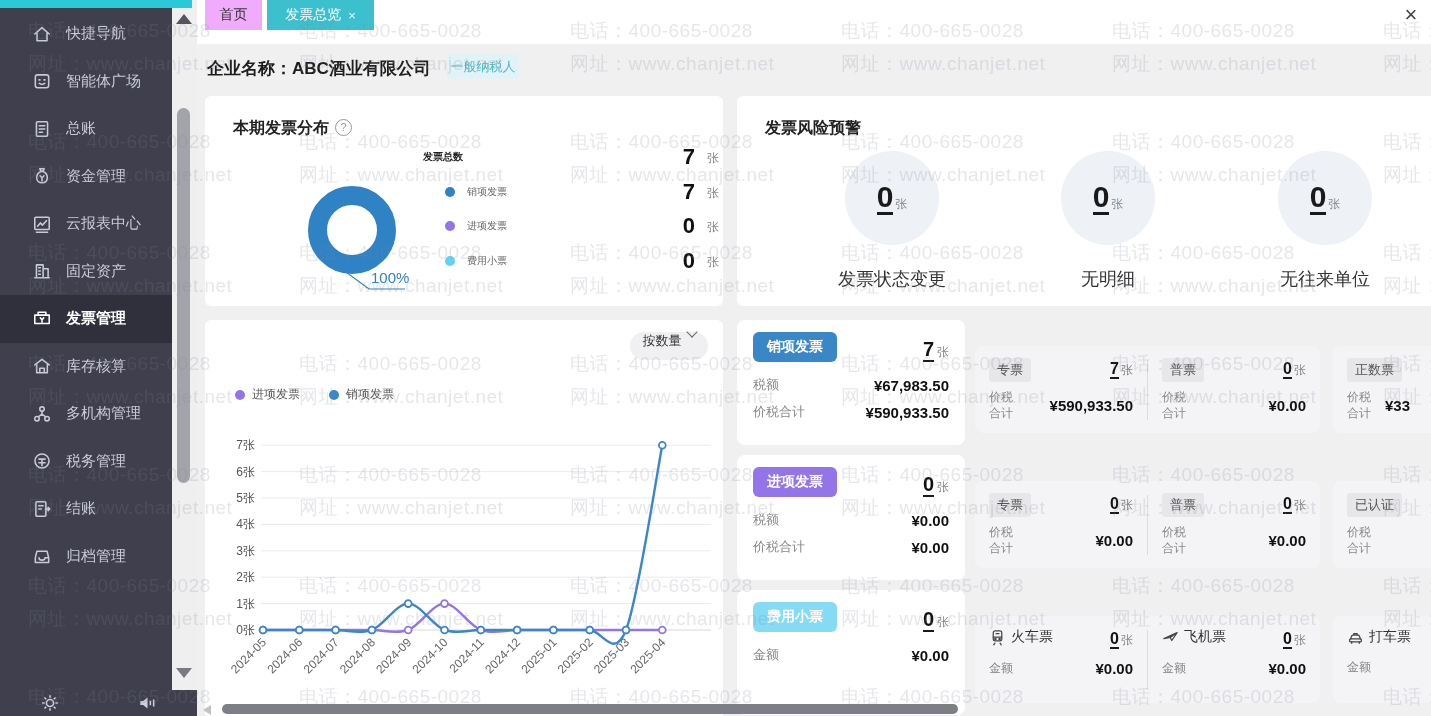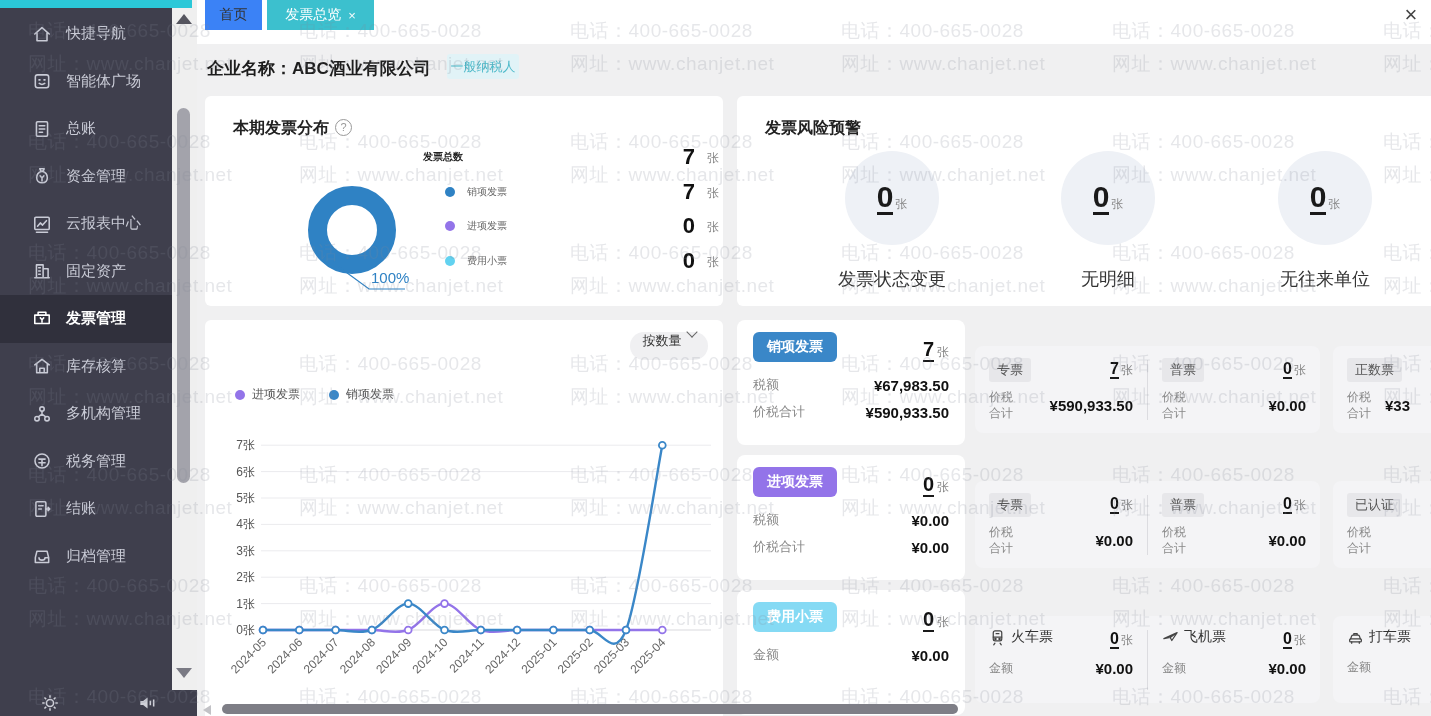--- a/index.html
+++ b/index.html
@@ -18,21 +18,21 @@
   .bottom-bar svg{stroke:#cfd0d8;fill:none;stroke-width:1.4;position:absolute;top:3px;}
   
   .side-scroll{position:absolute;left:172px;top:0;width:25px;height:690px;background:#efefef;z-index:3;}
   .arr-up{position:absolute;left:4px;top:14px;width:0;height:0;border-left:8px solid transparent;border-right:8px solid transparent;border-bottom:10px solid #55555f;}
   .arr-down{position:absolute;left:4px;top:668px;width:0;height:0;border-left:8px solid transparent;border-right:8px solid transparent;border-top:10px solid #7a7a84;}
   .side-thumb{position:absolute;left:5px;top:108px;width:13px;height:375px;border-radius:7px;background:#a3a3ab;}
   
   .header-strip{position:absolute;left:197px;top:0;width:1234px;height:44px;background:#fff;}
   .tab{position:absolute;top:0;height:30px;display:flex;align-items:center;justify-content:center;
     font-size:14px;cursor:pointer;box-sizing:border-box;}
-  .tab-home{left:205px;width:57px;background:#3b82f6;color:#333;}
+  .tab-home{left:205px;width:57px;background:#f0abfc;color:#333;}
   .tab-active{left:267px;width:107px;background:#3cc0ce;color:#fff;}
   .tab-close{margin-left:7px;font-size:13px;opacity:.95;}
   .win-close{position:absolute;left:1398px;top:2px;width:26px;height:26px;font-size:22px;line-height:26px;
     text-align:center;color:#444;cursor:pointer;z-index:4;}
   
   .company{position:absolute;left:207px;top:57px;font-size:17px;font-weight:bold;color:#1d1d1d;z-index:2;}
   .taxpayer{position:absolute;left:447px;top:54px;width:72px;height:25px;background:#e1f3f7;color:#4cb9c9;
     font-size:13px;display:flex;align-items:center;justify-content:center;border-radius:3px;z-index:2;}
   
   .panel{position:absolute;background:#fff;border-radius:6px;}

